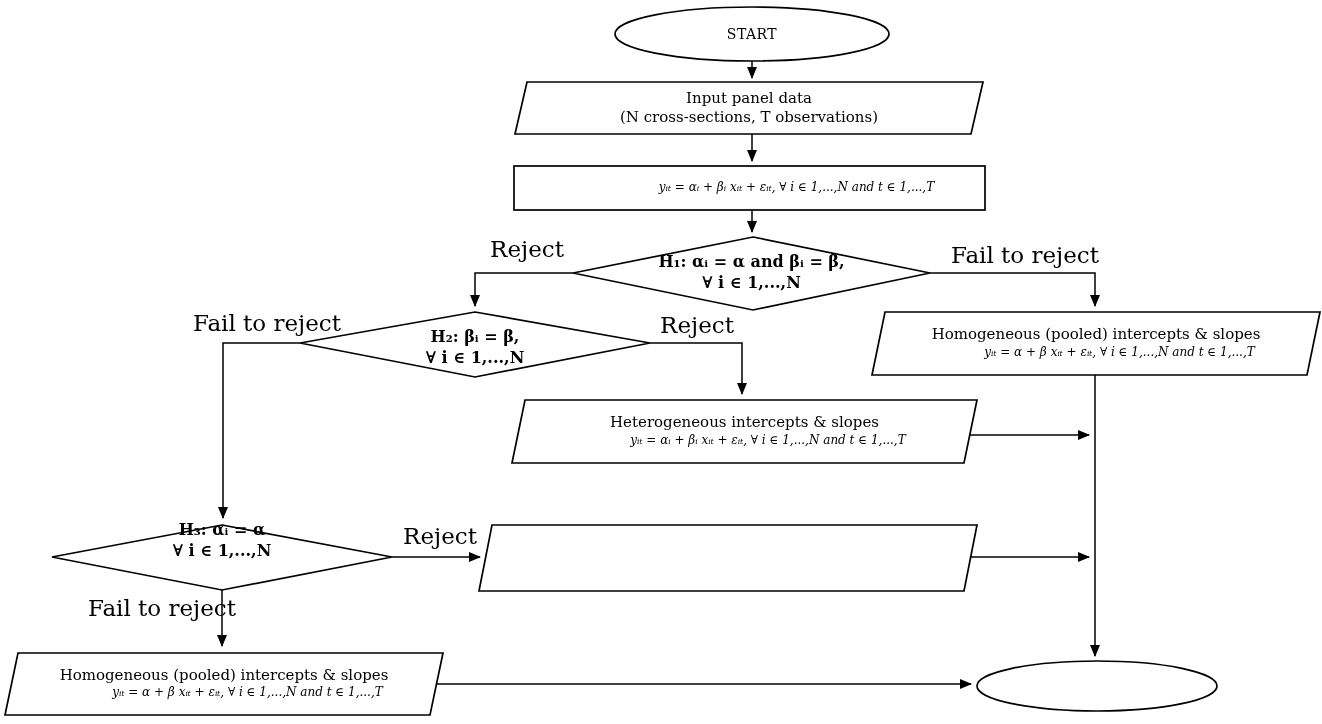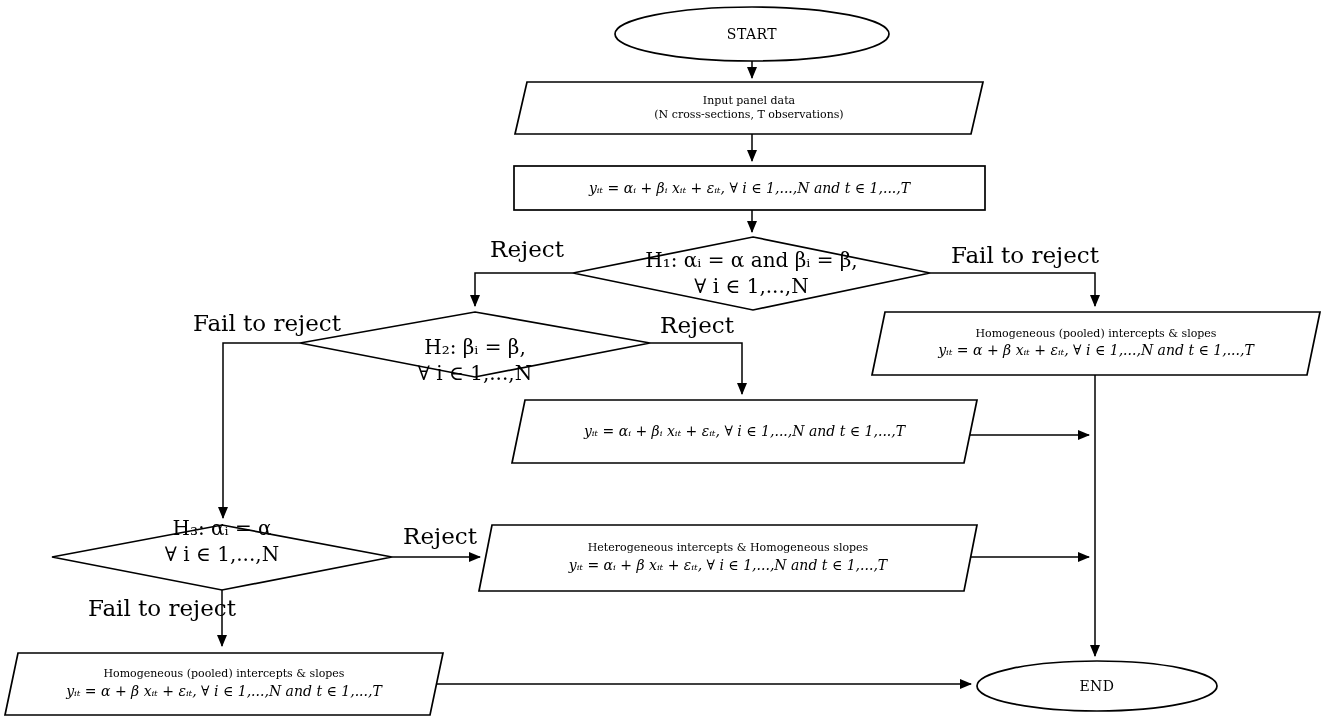--- a/index.html
+++ b/index.html
@@ -20,23 +20,23 @@
     display: flex;
     flex-direction: column;
     justify-content: center;
     align-items: center;
     text-align: center;
     line-height: 1.3;
     white-space: nowrap;
     color: #000000;
   }
   .terminal { font-size: 14px; letter-spacing: 0.5px; }
-  .title    { font-size: 11px; }
-  .eq       { font-size: 14px; font-style: italic; }
-  .cond     { font-size: 20px; }
+  .title    { font-size: 15px; }
+  .eq       { font-size: 12px; font-style: italic; padding-left: 47px; }
+  .cond     { font-size: 16px; font-weight: bold; }
   .edge-lbl { font-size: 23px; }
 </style>
 </head>
 <body>
 
 <div class="stage">
 
   <svg width="1322" height="724" viewBox="0 0 1322 724">
     <defs>
       <marker id="arr" markerWidth="13" markerHeight="11" refX="11" refY="5" orient="auto" markerUnits="userSpaceOnUse">
@@ -83,45 +83,41 @@
   <div class="txt" style="left:573px; top:238px; width:357px; height:70px;">
     <div class="cond">H₁: αᵢ = α and βᵢ = β,</div>
     <div class="cond">∀ i ∈ 1,...,N</div>
   </div>
 
   <div class="txt" style="left:872px; top:313px; width:448px; height:60px;">
     <div class="title">Homogeneous (pooled) intercepts &amp; slopes</div>
     <div class="eq">yᵢₜ = α + β xᵢₜ + εᵢₜ, ∀ i ∈ 1,...,N and t ∈ 1,...,T</div>
   </div>
 
-  <div class="txt" style="left:300px; top:328px; width:350px; height:63px;text-align:right;">
+  <div class="txt" style="left:300px; top:316px; width:350px; height:63px;text-align:right;">
     <div class="cond">H₂: βᵢ = β,</div>
     <div class="cond">∀ i ∈ 1,...,N</div>
   </div>
 
   <div class="txt" style="left:512px; top:401px; width:465px; height:60px;">
+    <div class="title">Heterogeneous intercepts &amp; slopes</div>
     <div class="eq">yᵢₜ = αᵢ + βᵢ xᵢₜ + εᵢₜ, ∀ i ∈ 1,...,N and t ∈ 1,...,T</div>
   </div>
 
   <div class="txt" style="left:52px; top:509px; width:340px; height:63px;">
     <div class="cond">H₃:  αᵢ = α</div>
     <div class="cond">∀ i ∈ 1,...,N</div>
   </div>
 
-  <div class="txt" style="left:479px; top:526px; width:498px; height:63px;">
-    <div class="title">Heterogeneous intercepts &amp; Homogeneous slopes</div>
-    <div class="eq">yᵢₜ = αᵢ + β xᵢₜ + εᵢₜ, ∀ i ∈ 1,...,N and t ∈ 1,...,T</div>
-  </div>
 
   <div class="txt" style="left:5px; top:654px; width:438px; height:59px;">
     <div class="title">Homogeneous (pooled) intercepts &amp; slopes</div>
     <div class="eq">yᵢₜ = α + β xᵢₜ + εᵢₜ, ∀ i ∈ 1,...,N and t ∈ 1,...,T</div>
   </div>
 
-  <div class="txt terminal" style="left:977px; top:661px; width:240px; height:50px;">END</div>
 
   <div class="txt edge-lbl" style="left:477px; top:240px; width:100px; height:20px;">Reject</div>
   <div class="txt edge-lbl" style="left:950px; top:246px; width:150px; height:20px;">Fail to reject</div>
   <div class="txt edge-lbl" style="left:647px; top:316px; width:100px; height:20px;">Reject</div>
   <div class="txt edge-lbl" style="left:192px; top:314px; width:150px; height:20px;">Fail to reject</div>
   <div class="txt edge-lbl" style="left:390px; top:527px; width:100px; height:20px;">Reject</div>
   <div class="txt edge-lbl" style="left:87px; top:599px; width:150px; height:20px;">Fail to reject</div>
 
 </div>
 

